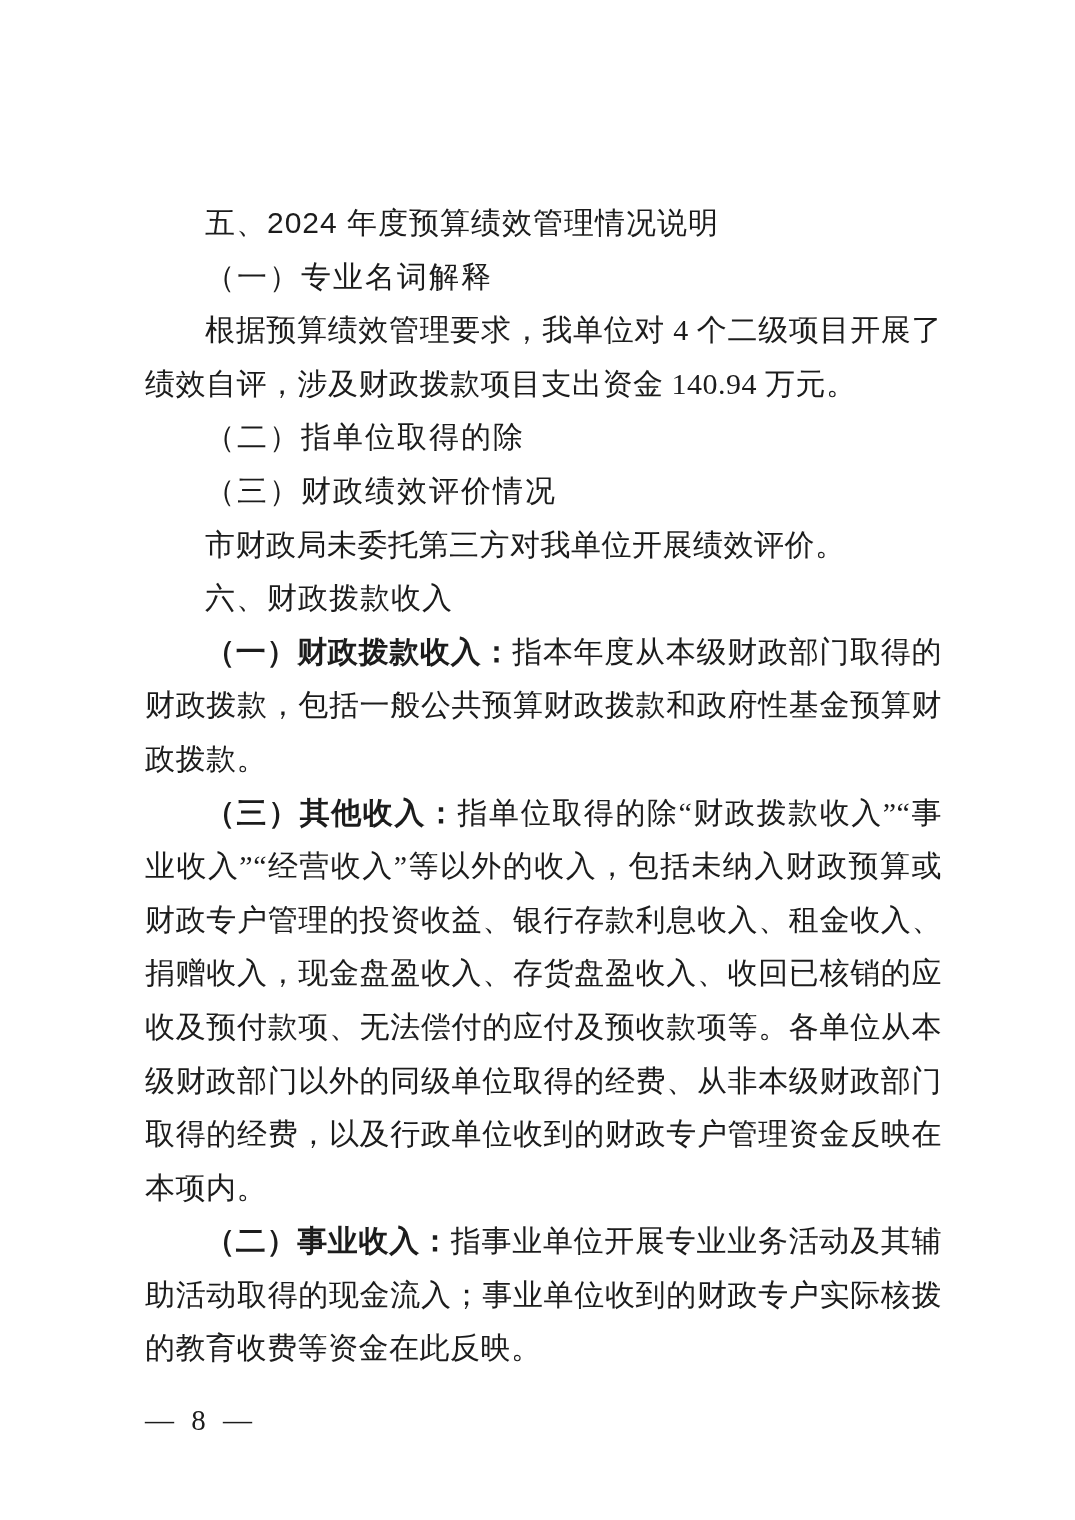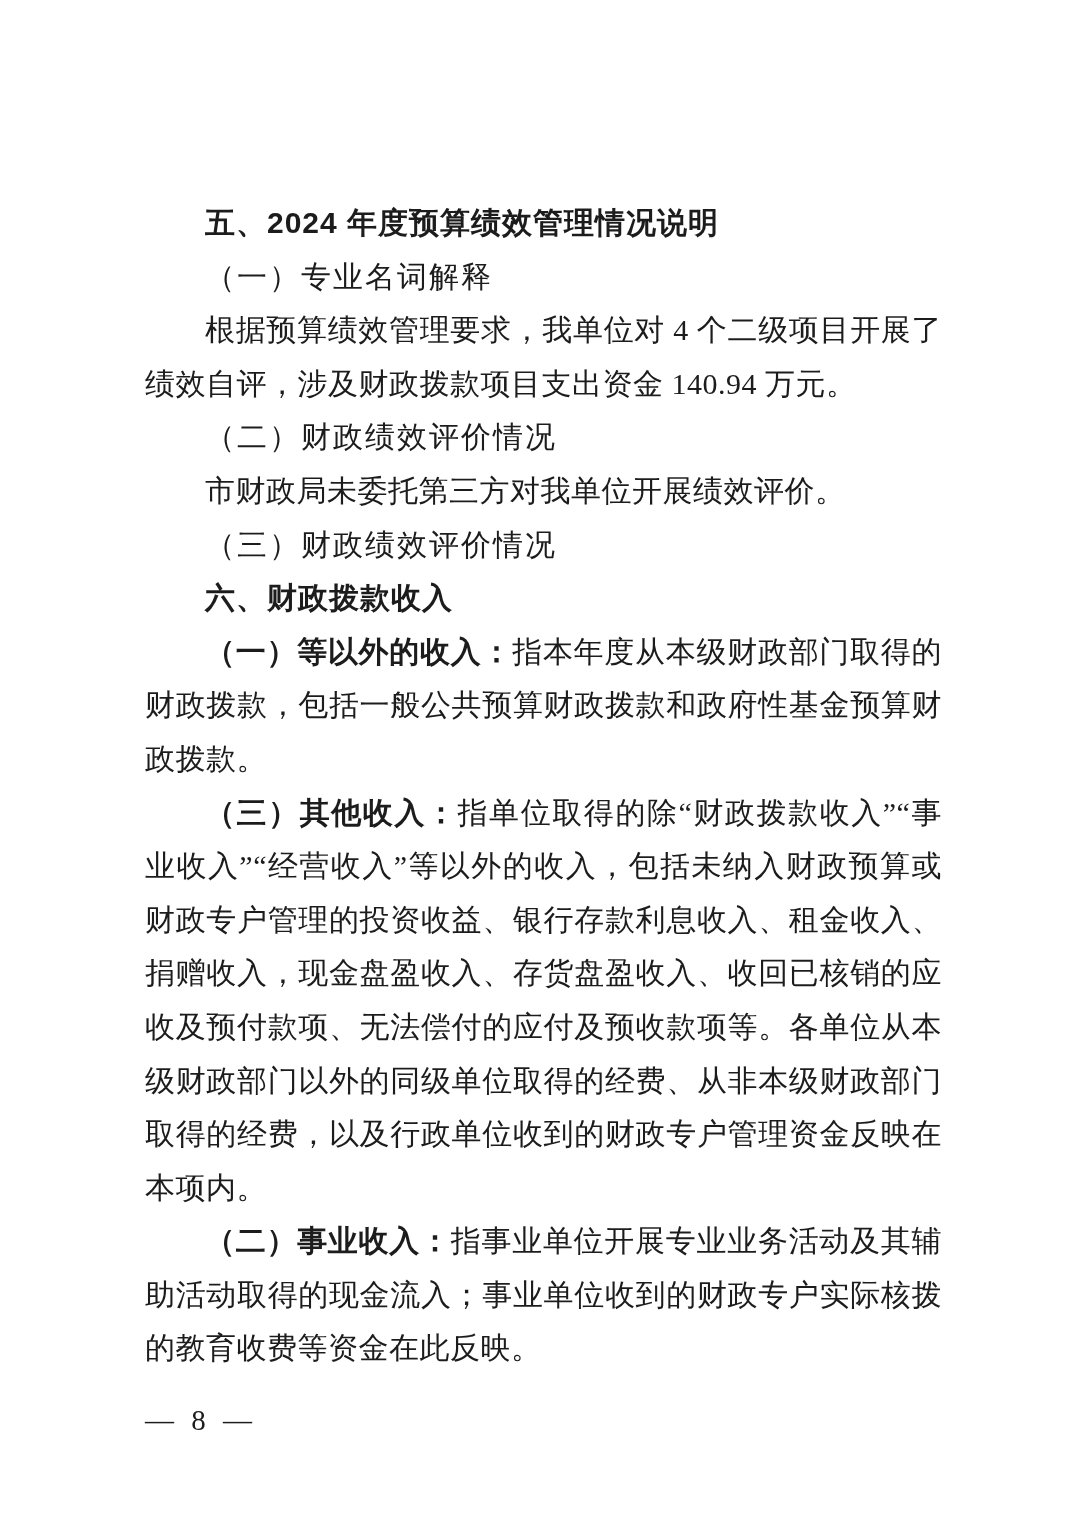--- a/index.html
+++ b/index.html
@@ -24,21 +24,21 @@
   .block {
     margin: 0;
     padding: 0;
     font-size: 30px;
     line-height: 53.6px;
     text-indent: 60px;
     color: #1c1c1c;
   }
   .h1 {
     font-family: "Liberation Sans", "DejaVu Sans", sans-serif;
-    font-weight: bold;
+    font-weight: normal;
     letter-spacing: 1px;
   }
   .h2 {
     font-family: "Liberation Serif", "DejaVu Serif", serif;
     font-weight: normal;
     letter-spacing: 2px;
   }
   .para {
     font-family: Liberation Serif, serif;
     font-weight: normal;
@@ -65,31 +65,31 @@
 
 <div class="page">
   <div class="content">
 
     <p class="block h1">五、2024 年度预算绩效管理情况说明</p>
 
     <p class="block h2">（一）专业名词解释</p>
 
     <p class="block para">根据预算绩效管理要求，我单位对 4 个二级项目开展了绩效自评，涉及财政拨款项目支出资金 140.94 万元。</p>
 
-    <p class="block h2">（二）财政绩效评价情况</p>
+    <p class="block h2">（二）指单位取得的除</p>
 
 
+    <p class="block h2">（三）财政绩效评价情况</p>
+
     <p class="block para">市财政局未委托第三方对我单位开展绩效评价。</p>
-
-    <p class="block h2">（三）财政绩效评价情况</p>
 
     <p class="block h1">六、财政拨款收入</p>
 
     <p class="block para">
-      <span class="lead">（一）等以外的收入：</span><span>指本年度从本级财政部门取得的财政拨款，包括一般公共预算财政拨款和政府性基金预算财政拨款。</span>
+      <span class="lead">（一）财政拨款收入：</span><span>指本年度从本级财政部门取得的财政拨款，包括一般公共预算财政拨款和政府性基金预算财政拨款。</span>
     </p>
 
     <p class="block para">
       <span class="lead">（三）其他收入：</span><span>指单位取得的除“财政拨款收入”“事业收入”“经营收入”等以外的收入，包括未纳入财政预算或财政专户管理的投资收益、银行存款利息收入、租金收入、捐赠收入，现金盘盈收入、存货盘盈收入、收回已核销的应收及预付款项、无法偿付的应付及预收款项等。各单位从本级财政部门以外的同级单位取得的经费、从非本级财政部门取得的经费，以及行政单位收到的财政专户管理资金反映在本项内。</span>
     </p>
 
     <p class="block para">
       <span class="lead">（二）事业收入：</span><span>指事业单位开展专业业务活动及其辅助活动取得的现金流入；事业单位收到的财政专户实际核拨的教育收费等资金在此反映。</span>
     </p>
 

